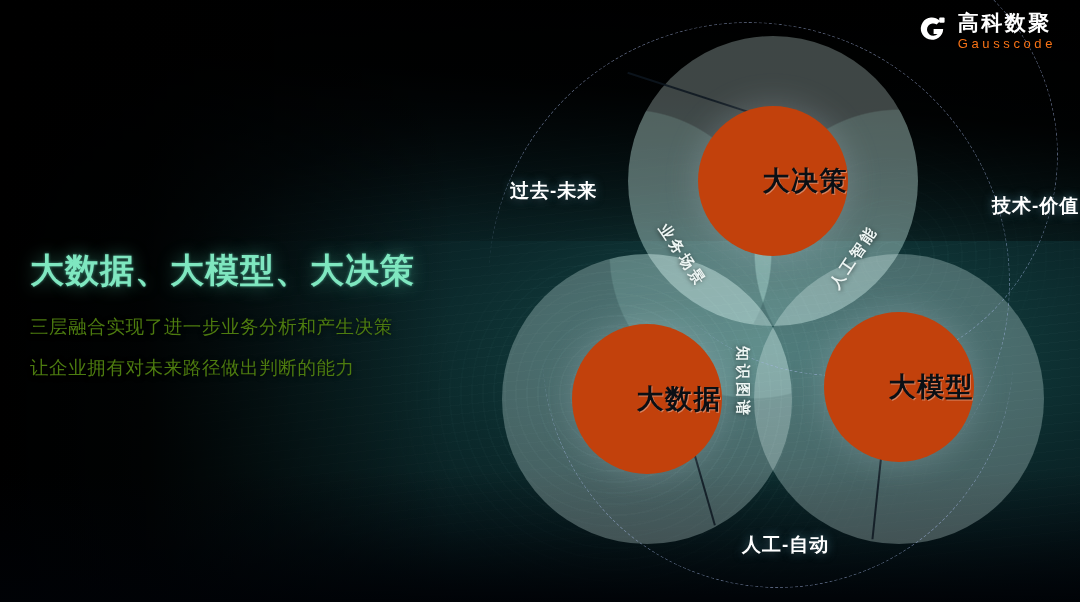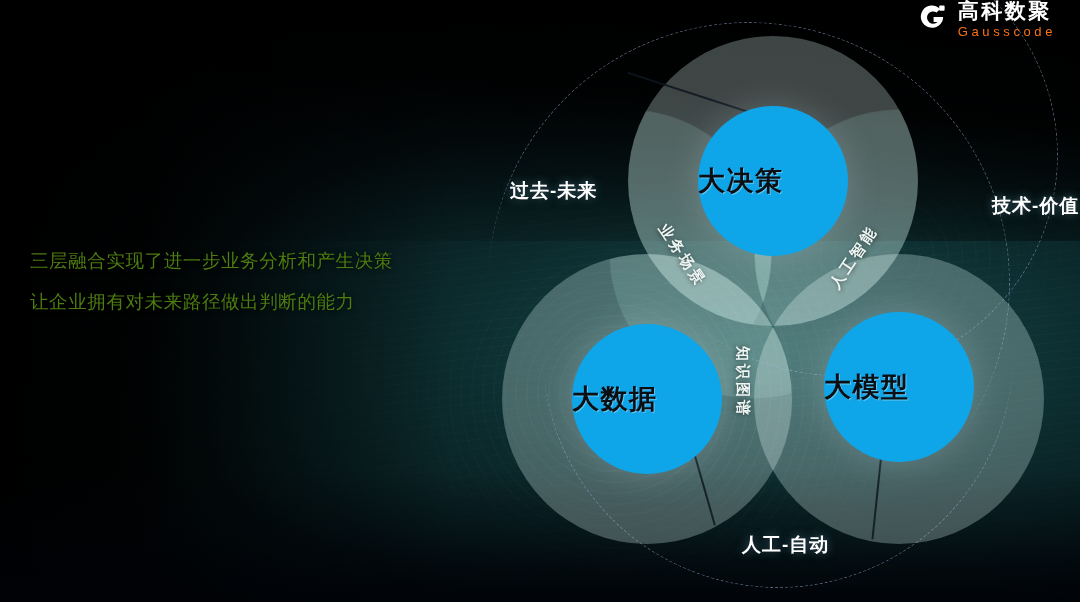--- a/index.html
+++ b/index.html
@@ -110,23 +110,23 @@
     background:rgba(168,236,214,.22);
     -webkit-mask-image:radial-gradient(circle 145px at -1px 218px,#000 99%,transparent 100%),
                        radial-gradient(circle 145px at 271px 218px,#000 99%,transparent 100%);
     -webkit-mask-composite:source-in;
             mask-image:radial-gradient(circle 145px at -1px 218px,#000 99%,transparent 100%),
                        radial-gradient(circle 145px at 271px 218px,#000 99%,transparent 100%);
             mask-composite:intersect;}
 
   .core-disc{
     position:absolute;width:150px;height:150px;border-radius:50%;
-    background:#0ea5e9;
+    background:#c2410c;
     box-shadow:0 0 34px rgba(210,225,235,.22);
-    display:flex;align-items:center;justify-content:flex-start;
+    display:flex;align-items:center;justify-content:flex-end;
   }
   .core-disc.top  {left:232px;top:86px;}
   .core-disc.left {left:106px;top:304px;}
   .core-disc.right{left:358px;top:292px;}
   .core-label{
     font-size:27px;font-weight:700;color:#0b0f14;letter-spacing:1.5px;
     text-shadow:1px 1px 0 rgba(255,255,255,.35);
   }
 
   .arc{
@@ -158,21 +158,21 @@
   .out-label{
     position:absolute;font-size:19px;font-weight:700;color:#ffffff;
     letter-spacing:1px;white-space:nowrap;
     text-shadow:0 0 10px rgba(120,190,215,.55),0 2px 5px rgba(0,0,0,.9);
   }
   .out-past{left:510px;top:178px;}
   .out-tech{left:960px;top:193px;margin-left:32px;}
   .out-auto{left:742px;top:532px;}
 
   
-  .logo{position:absolute;right:24px;top:0;display:flex;align-items:flex-end;gap:9px;}
+  .logo{position:absolute;right:24px;top:12px;display:flex;align-items:flex-end;gap:9px;}
   .logo-txt{display:flex;flex-direction:column;line-height:1;}
   .logo-cn{font-size:21px;font-weight:700;color:#fff;letter-spacing:2.5px;}
   .logo-en{font-size:13px;font-weight:400;color:#f97316;letter-spacing:3.6px;margin-top:4px;}
 </style>
 </head>
 <body>
 
 <div id="stage">
 
   <div class="bg-base"></div>
@@ -190,20 +190,21 @@
         <rect x="24.2" y="5.4" width="5.4" height="5.4" rx="1" fill="#ffffff"></rect>
       </svg>
     </span>
     <span class="logo-txt">
       <span class="logo-cn">高科数聚</span>
       <span class="logo-en">Gausscode</span>
     </span>
   </div>
 
   <div class="left-copy">
+    <h1 class="headline">大数据、大模型、大决策</h1>
     <p class="subline">三层融合实现了进一步业务分析和产生决策</p>
     <p class="subline">让企业拥有对未来路径做出判断的能力</p>
   </div>
 
   <div class="venn">
 
     <div class="disc top"></div>
     <div class="disc left"></div>
     <div class="disc right"></div>
 

